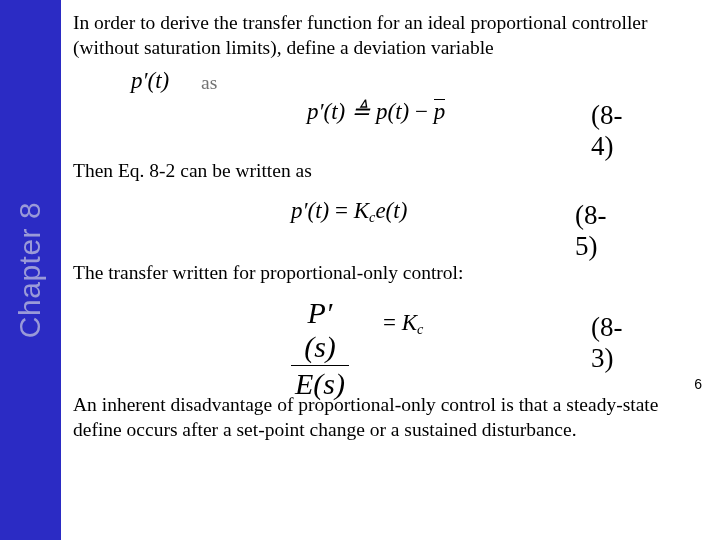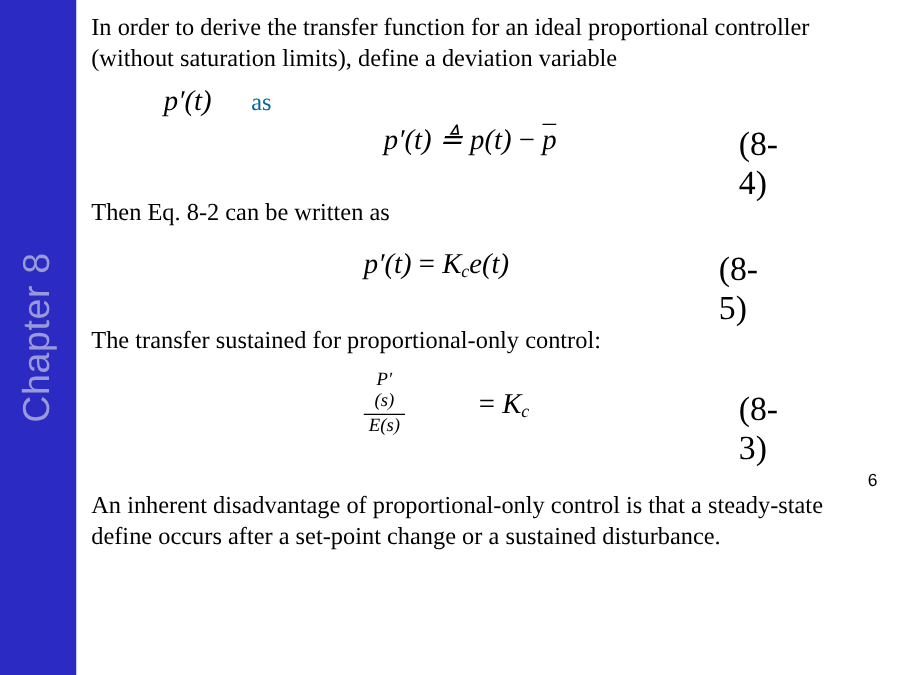--- a/index.html
+++ b/index.html
@@ -94,21 +94,21 @@
     color: #000000;
     white-space: nowrap;
   }
   .inline-as {
     position: absolute;
     left: 140px;
     top: 72px;
     font-family: "Liberation Serif", serif;
     font-style: normal;
     font-size: 19.5px;
-    color: #0369a1;
+    color: #737373;
   }
   sub.v {
     font-size: 0.62em;
     vertical-align: -0.25em;
     font-style: italic;
   }
   .overbar {
     display: inline-block;
     border-top: 1.4px solid #000;
     padding-top: 0px;
@@ -123,21 +123,21 @@
   #eq5 .eq-body { font-size: 23px; left: 0; top: 0; }
   #eq5 .eq-num { left: 284px; top: 2px; }
   
   #eq6 { left: 230px; top: 296px; }
   #eq6 .frac {
     position: absolute;
     left: 0;
     top: 0;
     display: inline-block;
     text-align: center;
-    font-size: 15px;
+    font-size: 30px;
     font-style: italic;
   }
   #eq6 .frac .num {
     display: block;
     padding: 0 4px 1px 4px;
     border-bottom: 1.6px solid #000;
   }
   #eq6 .frac .den {
     display: block;
     padding: 1px 4px 0 4px;
@@ -191,21 +191,21 @@
 
     <div class="para" id="para2">Then Eq. 8-2 can be written as</div>
 
     <div class="eq-block" id="eq5">
       <div class="eq-body">
         <span>p′(t)</span>&nbsp;<span style="font-style:normal">=</span>&nbsp;<span>K</span><sub class="v">c</sub><span>e(t)</span>
       </div>
       <div class="eq-num">(8-5)</div>
     </div>
 
-    <div class="para" id="para3">The transfer sustained for proportional-only control:</div>
+    <div class="para" id="para3">The transfer written for proportional-only control:</div>
 
     <div class="eq-block" id="eq6">
       <div class="frac">
         <span class="num">P′(s)</span>
         <span class="den">E(s)</span>
       </div>
       <div class="rhs">
         <span style="font-style:normal">=</span>&nbsp;<span>K</span><sub class="v">c</sub>
       </div>
       <div class="eq-num">(8-3)</div>

